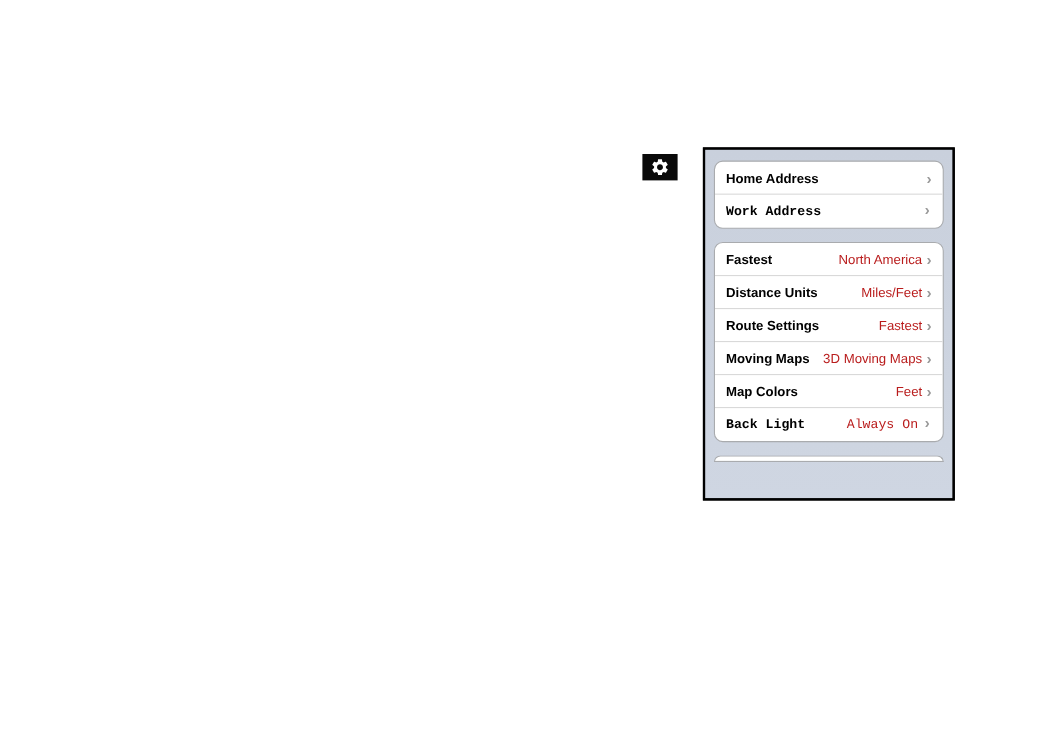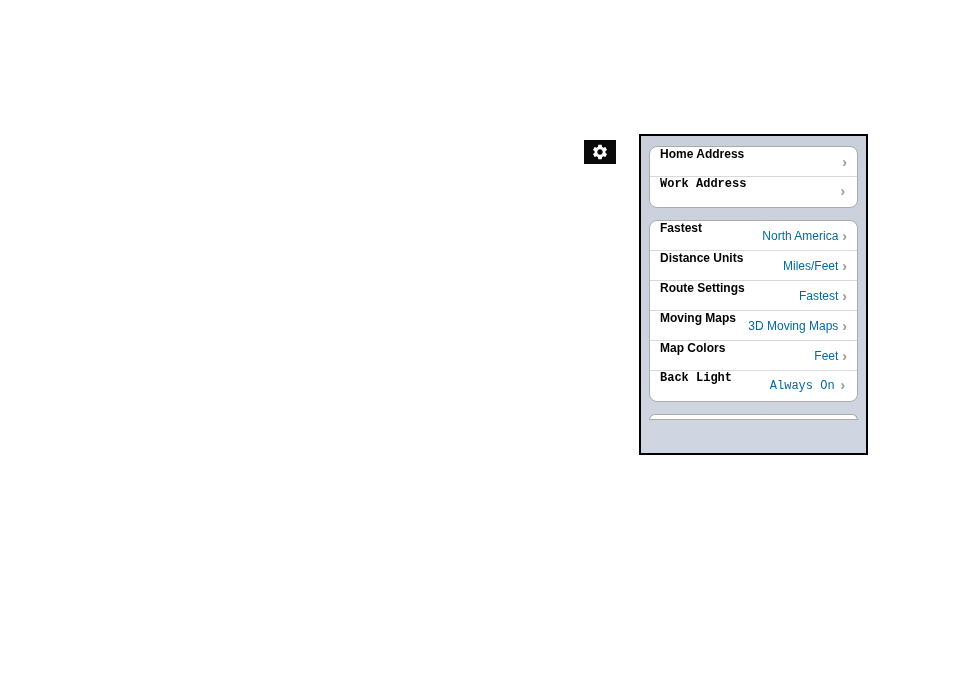--- a/index.html
+++ b/index.html
@@ -89,41 +89,42 @@
       background: #ffffff;
       border: 1px solid #a9abae;
       border-radius: 8px;
       margin-bottom: 12px;
       overflow: hidden;
     }
     .row {
       height: 30px;
       padding: 0 10px;
       display: flex;
+      align-items: center;
       justify-content: space-between;
       border-bottom: 1px solid #d9d9d9;
       cursor: pointer;
     }
     .row:last-child {
       border-bottom: none;
       font-family: Liberation Mono, monospace;
     }
     .row-label {
       font-size: 12px;
       font-weight: bold;
       color: #000000;
     }
     .row-right {
       display: flex;
       align-items: center;
       gap: 4px;
     }
     .row-value {
       font-size: 12px;
-      color: #0369a1;
+      color: #b91c1c;
     }
     .chevron {
       color: #9a9a9a;
       font-size: 14px;
       font-weight: bold;
       line-height: 1;
     }
     .partial-group {
       background: #ffffff;
       border: 1px solid #a9abae;

